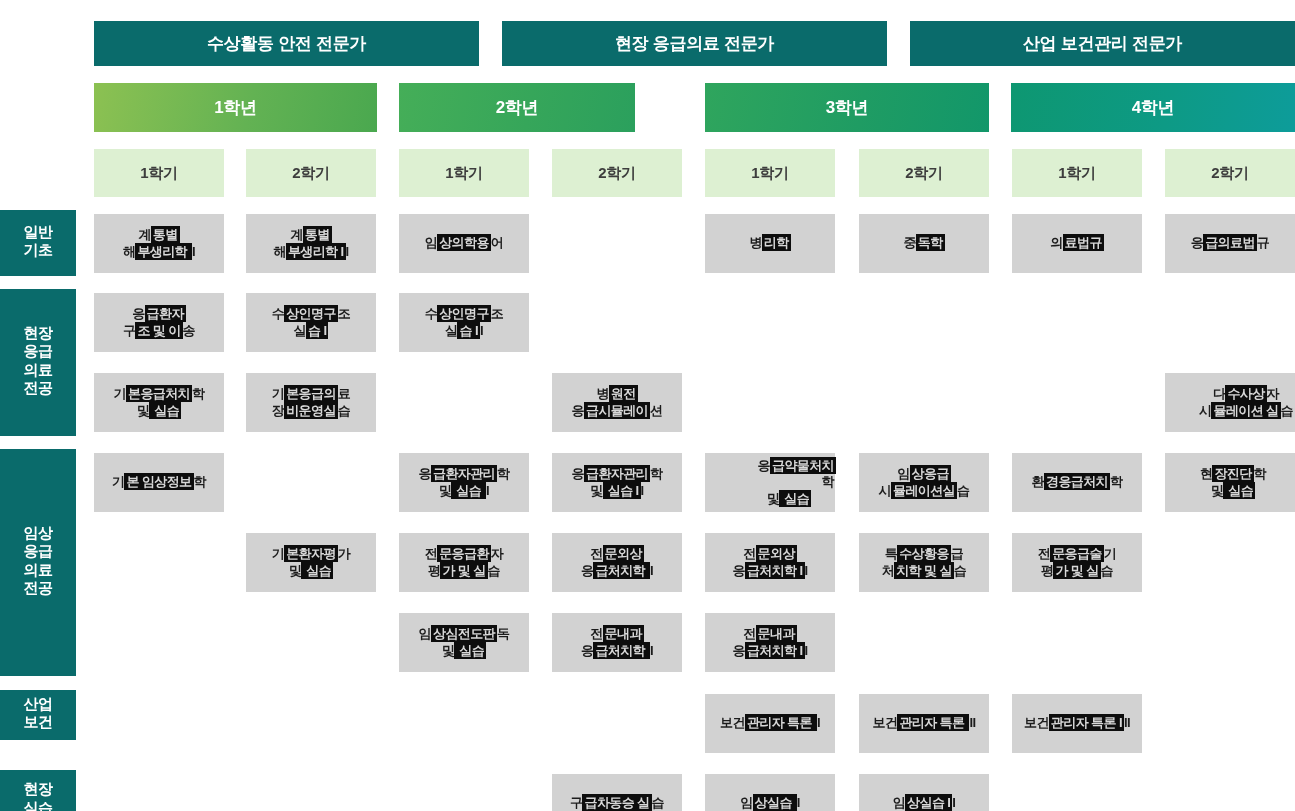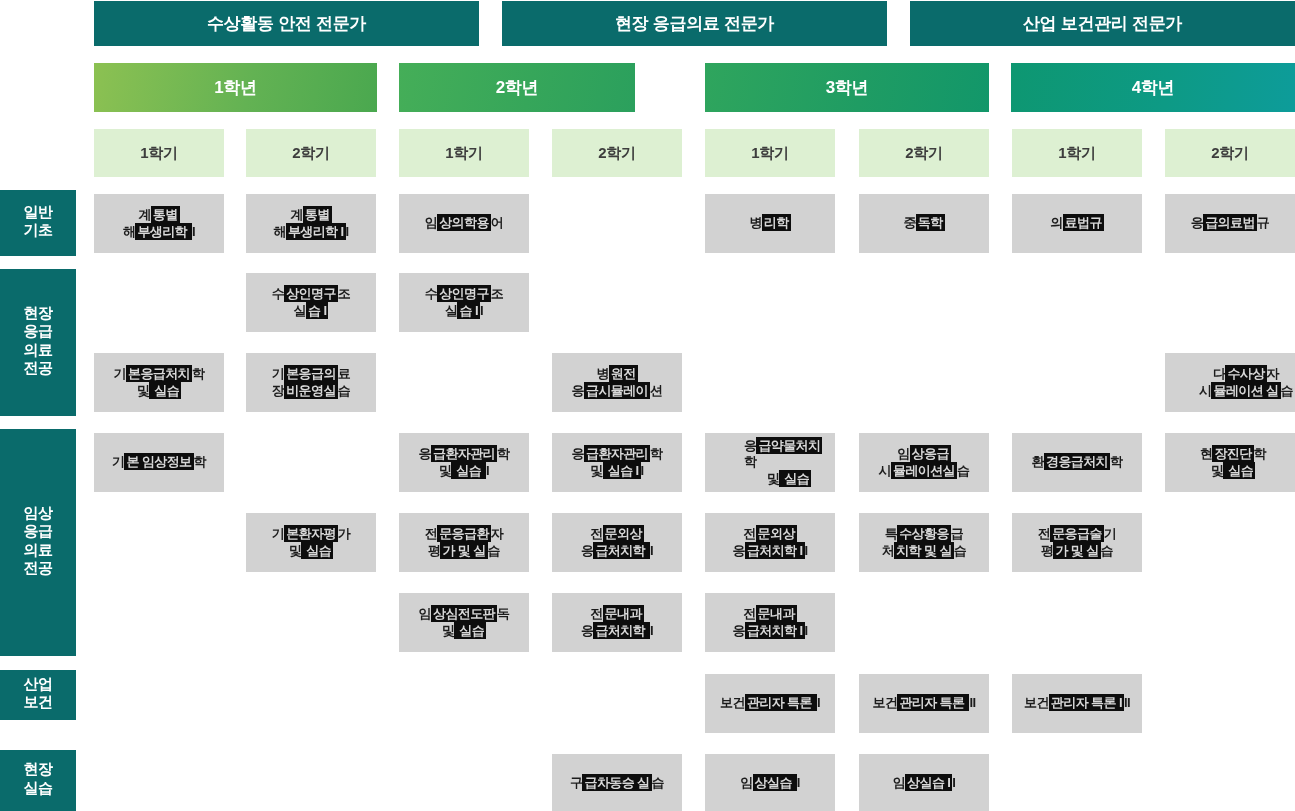--- a/index.html
+++ b/index.html
@@ -22,21 +22,22 @@
     height: 811px;
   }
 
   
   .abox {
     position: absolute;
     box-sizing: border-box;
     display: flex;
     align-items: center;
     justify-content: center;
-    text-align: left;
+    text-align: right;
+    margin-top: 20px;
   }
 
   
   .track {
     background: #0a6b6b;
     color: #ffffff;
     font-size: 17px;
     font-weight: bold;
     letter-spacing: -0.3px;
     height: 45px;
@@ -194,20 +195,24 @@
     </div>
     <div class="abox course" style="left: 859px; top: 194px; width: 130px;">
       <span class="line"><span class="ctext">중</span><span class="ctext hl">독학</span><span class="ctext"></span></span>
     </div>
     <div class="abox course" style="left: 1012px; top: 194px; width: 130px;">
       <span class="line"><span class="ctext">의</span><span class="ctext hl">료법규</span><span class="ctext"></span></span>
     </div>
     <div class="abox course" style="left: 1165px; top: 194px; width: 130px;">
       <span class="line"><span class="ctext">응</span><span class="ctext hl">급의료법</span><span class="ctext">규</span></span>
     </div>
+    <div class="abox course" style="left: 94px; top: 273px; width: 130px;">
+      <span class="line"><span class="ctext">응</span><span class="ctext hl">급환자</span><span class="ctext"></span></span>
+      <span class="line"><span class="ctext">구</span><span class="ctext hl">조 및 이</span><span class="ctext">송</span></span>
+    </div>
     <div class="abox course" style="left: 246px; top: 273px; width: 130px;">
       <span class="line"><span class="ctext">수</span><span class="ctext hl">상인명구</span><span class="ctext">조</span></span>
       <span class="line"><span class="ctext">실</span><span class="ctext hl">습 I</span><span class="ctext"></span></span>
     </div>
     <div class="abox course" style="left: 399px; top: 273px; width: 130px;">
       <span class="line"><span class="ctext">수</span><span class="ctext hl">상인명구</span><span class="ctext">조</span></span>
       <span class="line"><span class="ctext">실</span><span class="ctext hl">습 I</span><span class="ctext">I</span></span>
     </div>
     <div class="abox course" style="left: 94px; top: 353px; width: 130px;">
       <span class="line"><span class="ctext">기</span><span class="ctext hl">본응급처치</span><span class="ctext">학</span></span>

